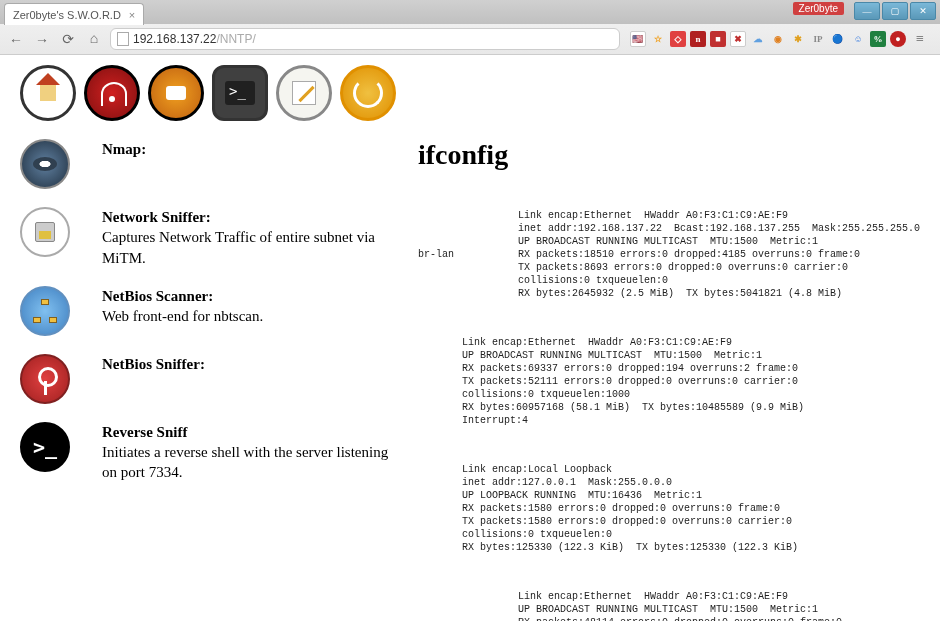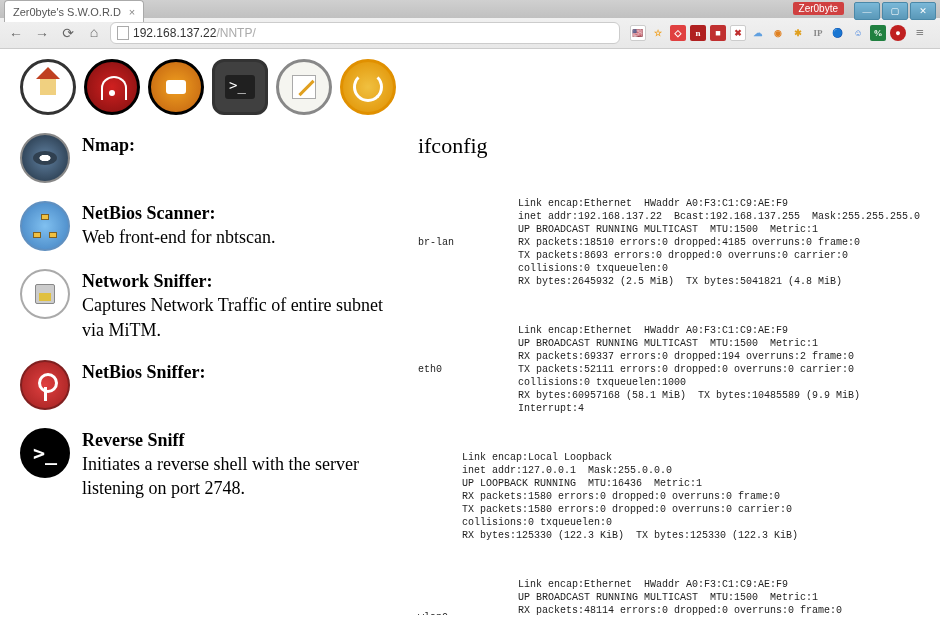--- a/index.html
+++ b/index.html
@@ -1,20 +1,20 @@
 <!DOCTYPE html>
 <html><head>
   <meta charset="utf-8">
   <style>
     * { margin: 0; padding: 0; box-sizing: border-box; }
     body { font-family: "Times New Roman", serif; background: #fff; width: 940px; height: 622px; overflow: hidden; }
     
     
     .browser-chrome { background: linear-gradient(#f5f5f5, #e8e8e8); border-bottom: 1px solid #ccc; }
-    .tab-bar { display: flex; align-items: center; height: 18px; background: linear-gradient(#d0d0d0, #c0c0c0); padding: 0 4px; }
+    .tab-bar { display: flex; align-items: center; height: 24px; background: linear-gradient(#d0d0d0, #c0c0c0); padding: 0 4px; }
     .tab { display: flex; align-items: center; background: #fff; border: 1px solid #aaa; border-bottom: none; border-radius: 4px 4px 0 0; padding: 2px 8px; font-size: 11px; font-family: Arial, sans-serif; color: #555; height: 22px; margin-top: 4px; }
     .tab-close { margin-left: 8px; color: #888; }
     .window-controls { position: absolute; right: 4px; top: 2px; display: flex; gap: 2px; }
     .win-btn { width: 26px; height: 18px; background: linear-gradient(#7ab8d8, #5a98b8); border: 1px solid #4a88a8; border-radius: 2px; color: #fff; font-size: 9px; display: flex; align-items: center; justify-content: center; }
     .user-badge { position: absolute; right: 96px; top: 2px; background: #d04040; color: #fff; font-size: 10px; padding: 1px 6px; border-radius: 2px; font-family: Arial; }
     
     .nav-bar { display: flex; align-items: center; height: 30px; padding: 0 6px; gap: 6px; }
     .nav-btn { width: 20px; height: 20px; display: flex; align-items: center; justify-content: center; color: #666; font-size: 14px; cursor: pointer; }
     .url-bar { flex: 1; display: flex; align-items: center; border: 1px solid #ccc; border-radius: 6px; height: 22px; padding: 0 6px; font-size: 12px; font-family: Arial; color: #333; background: #fff; }
     .url-file-icon { width: 12px; height: 14px; border: 1px solid #aaa; margin-right: 4px; background: #fff; position: relative; }
@@ -38,24 +38,24 @@
     .right-col { flex: 1; }
     
     .sidebar-item { display: flex; gap: 12px; margin-bottom: 18px; }
     .sidebar-icon { width: 50px; height: 50px; border-radius: 50%; flex-shrink: 0; display: flex; align-items: center; justify-content: center; }
     .sidebar-icon.nmap { background: radial-gradient(circle, #6080a0, #203040); border: 2px solid #888; }
     .sidebar-icon.netbios { background: radial-gradient(circle, #80c0f0, #4080c0); border: 2px solid #6090c0; }
     .sidebar-icon.sniffer { background: #fff; border: 2px solid #aaa; }
     .sidebar-icon.password { background: radial-gradient(circle, #e04040, #a02020); border: 2px solid #802020; }
     .sidebar-icon.shell { background: #000; border: 2px solid #000; }
     
-    .sidebar-text { font-size: 18px; line-height: 1.35; }
+    .sidebar-text { font-size: 15px; line-height: 1.35; margin-left: 20px; }
     .sidebar-text b { font-weight: bold; }
     
-    .output-title { font-size: 22px; font-weight: normal; margin-bottom: 12px; }
+    .output-title { font-size: 28px; font-weight: bold; margin-bottom: 12px; }
     .output-block { font-family: "Courier New", monospace; font-size: 10px; line-height: 1.3; white-space: pre; color: #222; }
     .iface-row { display: flex; margin-bottom: 10px; align-items: center; }
     .iface-name { width: 56px; flex-shrink: 0; }
     .iface-body { white-space: pre; margin-left: 44px; }
     
     
     .home-shape { width: 28px; height: 24px; position: relative; }
     .home-shape::before { content: ""; position: absolute; top: -8px; left: 2px; border-left: 12px solid transparent; border-right: 12px solid transparent; border-bottom: 12px solid #c04020; }
     .home-shape::after { content: ""; position: absolute; top: 4px; left: 6px; width: 16px; height: 16px; background: #f0d080; }
     .wifi-shape { position: relative; width: 30px; height: 30px; }
@@ -148,75 +148,74 @@
     <div class="left-col">
       <div class="sidebar-item">
         <div class="sidebar-icon nmap">
             <div class="eye-shape"></div>
           </div>
         <div class="sidebar-text">
           <b>Nmap:</b><br>
         </div>
       </div>
       <div class="sidebar-item">
+        <div class="sidebar-icon sniffer">
+            <div class="plug-shape"></div>
+          </div>
+        <div class="sidebar-text">
+          <b>Network Sniffer:</b><br>
+          <span>Captures Network Traffic of entire subnet via MiTM.</span>
+        </div>
+      </div>
+      <div class="sidebar-item">
         <div class="sidebar-icon netbios">
           <div class="net-shape">
               <span style="top:0;left:8px"></span>
               <span style="bottom:0;left:0"></span>
               <span style="bottom:0;right:0"></span>
             </div>
         </div>
         <div class="sidebar-text">
           <b>NetBios Scanner:</b><br>
           <span>Web front-end for nbtscan.</span>
         </div>
       </div>
       <div class="sidebar-item">
-        <div class="sidebar-icon sniffer">
-            <div class="plug-shape"></div>
-          </div>
-        <div class="sidebar-text">
-          <b>Network Sniffer:</b><br>
-          <span>Captures Network Traffic of entire subnet via MiTM.</span>
-        </div>
-      </div>
-      <div class="sidebar-item">
         <div class="sidebar-icon password">
             <div class="key-shape"></div>
           </div>
         <div class="sidebar-text">
           <b>NetBios Sniffer:</b><br>
         </div>
       </div>
       <div class="sidebar-item">
         <div class="sidebar-icon shell">
             <div class="shell-shape">&gt;_</div>
           </div>
         <div class="sidebar-text">
           <b>Reverse Sniff</b><br>
-          <span>Initiates a reverse shell with the server listening on port 2748.</span>
+          <span>Initiates a reverse shell with the server listening on port 7334.</span>
         </div>
       </div>
     </div>
 
     <div class="right-col">
       <div class="output-title">ifconfig</div>
       <div class="output-block">
         <div class="iface-row">
           <div class="iface-name">br-lan</div>
           <div class="iface-body">Link encap:Ethernet  HWaddr A0:F3:C1:C9:AE:F9
 inet addr:192.168.137.22  Bcast:192.168.137.255  Mask:255.255.255.0
 UP BROADCAST RUNNING MULTICAST  MTU:1500  Metric:1
 RX packets:18510 errors:0 dropped:4185 overruns:0 frame:0
 TX packets:8693 errors:0 dropped:0 overruns:0 carrier:0
 collisions:0 txqueuelen:0
 RX bytes:2645932 (2.5 MiB)  TX bytes:5041821 (4.8 MiB)</div>
         </div>
         <div class="iface-row">
-          <div class="iface-name">eth0</div>
           <div class="iface-body">Link encap:Ethernet  HWaddr A0:F3:C1:C9:AE:F9
 UP BROADCAST RUNNING MULTICAST  MTU:1500  Metric:1
 RX packets:69337 errors:0 dropped:194 overruns:2 frame:0
 TX packets:52111 errors:0 dropped:0 overruns:0 carrier:0
 collisions:0 txqueuelen:1000
 RX bytes:60957168 (58.1 MiB)  TX bytes:10485589 (9.9 MiB)
 Interrupt:4</div>
         </div>
         <div class="iface-row">
           <div class="iface-body">Link encap:Local Loopback

